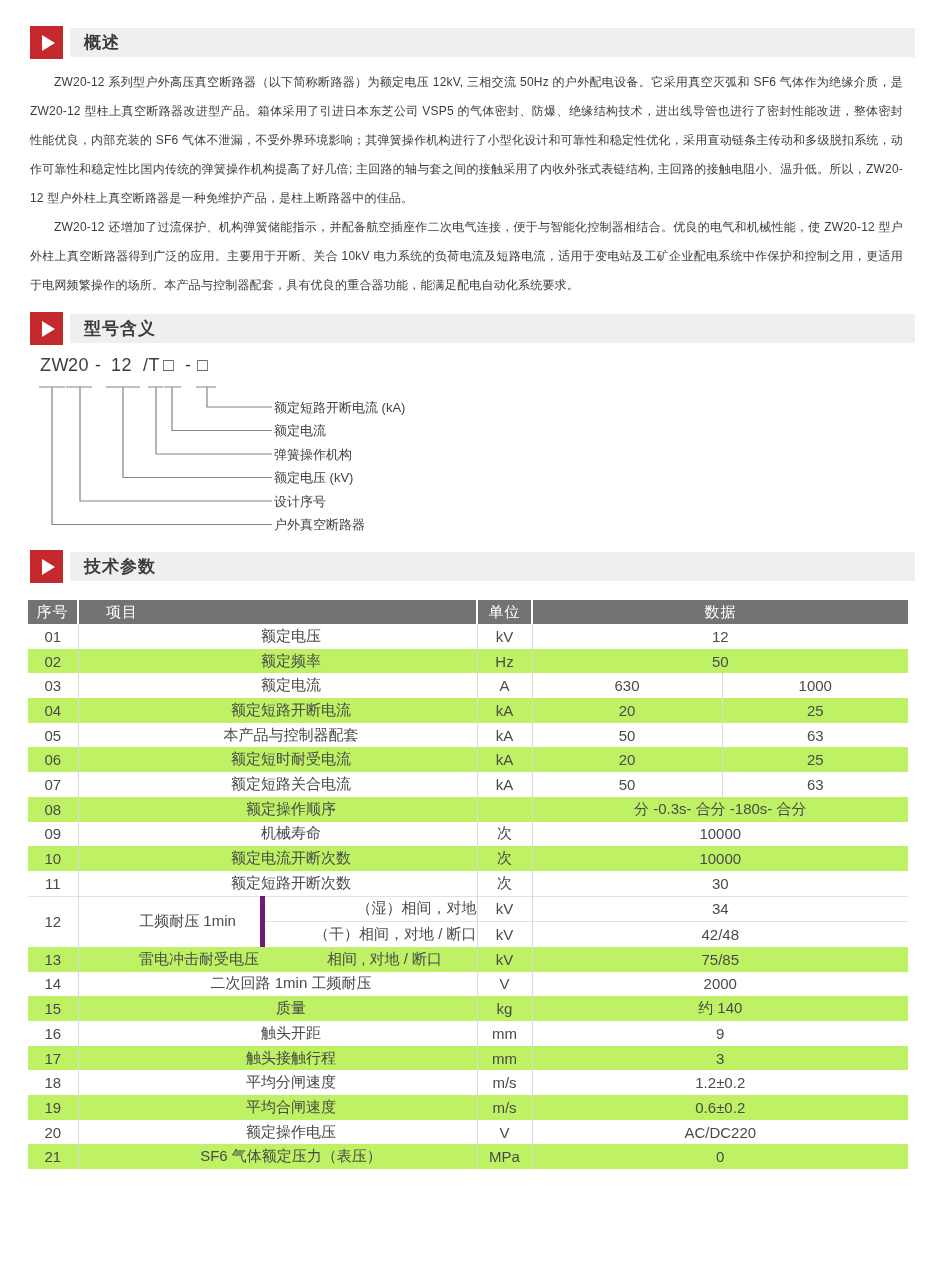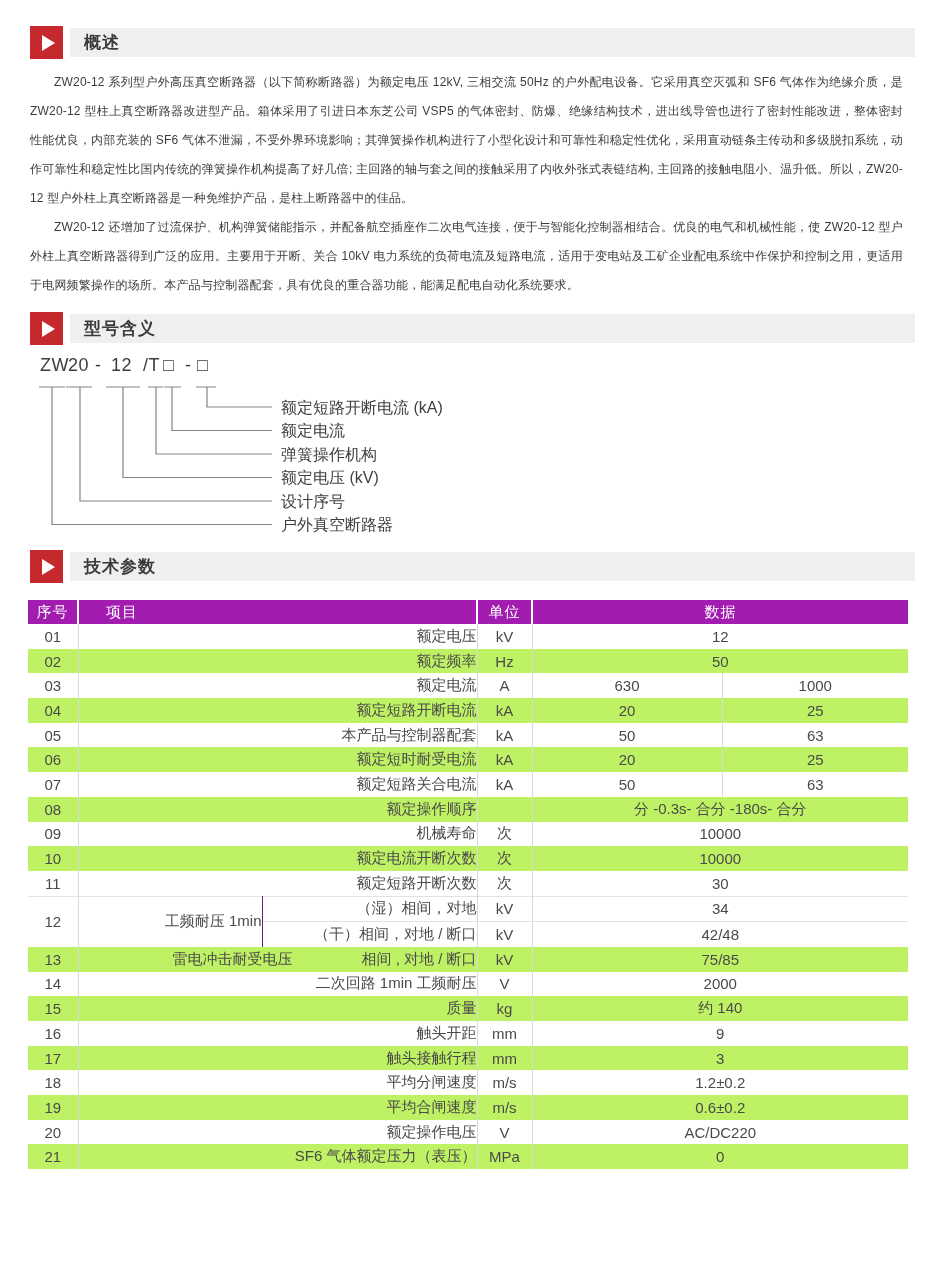--- a/index.html
+++ b/index.html
@@ -24,41 +24,41 @@
   .paras{margin:9px 27px 0 30px;}
   .paras p{
     margin:0;font-size:12px;line-height:29px;text-align:justify;
     text-indent:2em;color:#3c3c3c;letter-spacing:0.2px;
   }
 
   
   .diagram{position:relative;height:185px;margin-top:10px;}
   .diagram svg{position:absolute;left:0;top:0;}
   .seg{position:absolute;top:0;font-size:18px;color:#3d3d3d;letter-spacing:0.5px;white-space:nowrap;}
-  .lbl{position:absolute;left:281px;font-size:16px;line-height:21px;color:#3f3f3f;white-space:nowrap;}
+  .lbl{position:absolute;left:274px;font-size:13px;line-height:21px;color:#3f3f3f;white-space:nowrap;}
 
   
   table{
     border-collapse:collapse;table-layout:fixed;width:880px;
     margin:17px 0 0 28px;font-size:15px;color:#4a4a4a;
   }
   th{
-    background:#a21caf;color:#ffffff;font-weight:normal;height:24px;
+    background:#737373;color:#ffffff;font-weight:normal;height:24px;
     font-size:15px;text-align:center;padding:0;letter-spacing:1px;
   }
   th.bw{border-left:2px solid #ffffff;}
   th.h-item{text-align:left;padding-left:27px;}
   td{height:24.7px;padding:0;text-align:center;font-size:15px;}
   tr.shade{background:#bef264;border-radius:7px;}
-  td.item{text-align:right;padding-left:27px;}
+  td.item{text-align:center;padding-left:27px;}
   td.sub{text-align:right;padding-left:30px;}
   td.bl{border-left:1px solid #d9d9d9;}
   td.bt{border-top:1px solid #e2e2e2;}
   td.bb{border-bottom:1px solid #e2e2e2;}
-  td.brr{border-right:1px solid #701a75;padding-left:37px;}
+  td.brr{border-right:5px solid #701a75;padding-left:37px;}
   .item-wrap{display:flex;}
   .item-wrap .main{width:187px;flex:0 0 auto;}
   .item-wrap .subtext{flex:1;}
 </style>
 </head>
 <body>
 
 <div class="page">
 
   <div class="sec sec1">

